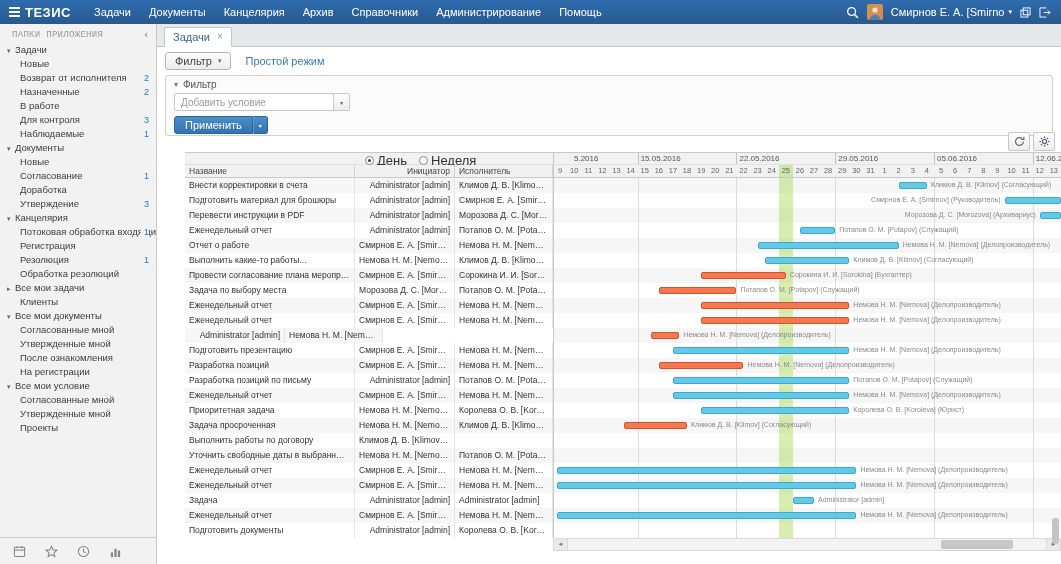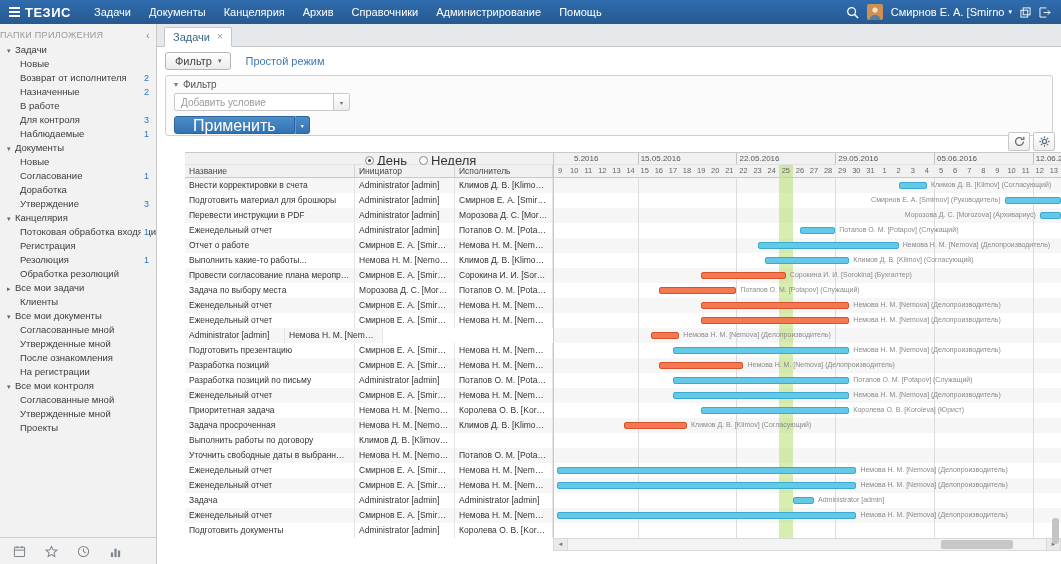--- a/index.html
+++ b/index.html
@@ -13,21 +13,21 @@
   .menu{display:flex;height:24px;}
   .menu-item{font-size:11px;line-height:24px;padding:0 9px;cursor:pointer;white-space:nowrap;}
   .tb-right{margin-left:auto;display:flex;align-items:center;gap:8px;padding-right:10px;}
   .tb-icon{display:inline-flex;align-items:center;cursor:pointer;}
   .avatar{width:16px;height:16px;border-radius:2px;overflow:hidden;display:inline-block;}
   .user{font-size:11px;display:inline-flex;align-items:center;gap:4px;cursor:pointer;white-space:nowrap;}
   .caret{font-size:7px;}
 
   
   .sidebar{position:absolute;top:24px;left:0;width:156px;bottom:0;background:#f2f2f2;border-right:1px solid #c9c9c9;}
-  .side-header{display:flex;justify-content:space-between;align-items:center;padding:6px 6px 3px 0;font-size:9px;color:#98999b;letter-spacing:.3px;}
+  .side-header{display:flex;justify-content:space-between;align-items:center;padding:6px 6px 3px 12px;font-size:9px;color:#98999b;letter-spacing:.3px;font-family:Liberation Mono, monospace;}
   .collapse{font-size:11px;color:#8a8a8a;cursor:pointer;line-height:9px;}
   .titem{position:relative;height:14px;line-height:14px;font-size:9.5px;color:#3c3c3c;white-space:nowrap;overflow:hidden;cursor:pointer;}
   .titem.root{padding-left:7px;}
   .titem.child{padding-left:20px;}
   .tarrow{display:inline-block;font-size:7px;color:#666;width:8px;}
   .count{position:absolute;right:7px;top:0;color:#2d76c4;font-size:9px;background:#f2f2f2;padding-left:3px;}
   .side-bottom{position:absolute;bottom:0;left:0;right:0;height:26px;border-top:1px solid #cfcfcf;display:flex;align-items:center;gap:19px;padding-left:13px;}
   .side-bottom .sic{display:inline-flex;cursor:pointer;}
 
   
@@ -38,39 +38,39 @@
   .toolbar{height:24px;display:flex;align-items:center;gap:14px;padding:2px 8px 0;}
   .btn{border:1px solid #b5b5b5;background:linear-gradient(#fefefe,#ececec);border-radius:3px;font-size:11px;color:#444;padding:2px 9px;display:inline-flex;align-items:center;gap:6px;cursor:pointer;}
   .caret2{font-size:7px;color:#666;}
   .link{color:#3d7ab5;font-size:11px;cursor:pointer;}
   .fp{margin:2px 8px 0;height:53px;border:1px solid #d0d0d0;border-radius:3px;background:#fbfbfb;padding:3px 8px;}
   .fp-title{font-size:10px;color:#555;display:flex;align-items:center;gap:5px;margin-bottom:3px;}
   .caret3{font-size:8px;color:#777;cursor:pointer;}
   .condition{width:168px;height:16px;border:1px solid #c9c9c9;border-radius:2px;background:#fff;display:flex;align-items:center;justify-content:space-between;padding-left:6px;font-size:10px;color:#9a9a9a;cursor:pointer;}
   .condition .dd{width:15px;height:16px;border-left:1px solid #c9c9c9;background:linear-gradient(#fff,#ececec);display:flex;align-items:center;justify-content:center;font-size:6px;color:#666;}
   .apply-row{margin-top:5px;display:flex;}
-  .btn-primary{border:1px solid #2d64a0;background:linear-gradient(#4b8ec9,#3372b1);color:#fff;font-size:16px;height:18px;padding:0 18px;border-radius:3px 0 0 3px;cursor:pointer;}
+  .btn-primary{border:1px solid #2d64a0;background:linear-gradient(#4b8ec9,#3372b1);color:#fff;font-size:11px;height:18px;padding:0 10px;border-radius:3px 0 0 3px;cursor:pointer;}
   .btn-primary.dd2{border-left:1px solid #5c9ad0;border-radius:0 3px 3px 0;font-size:6px;padding:0 5px;}
   .gantt-tools{position:absolute;top:108px;right:6px;display:flex;gap:3px;}
   .tool-btn{width:20px;height:17px;border:1px solid #c6c6c6;border-radius:2px;background:linear-gradient(#fff,#ededed);display:inline-flex;align-items:center;justify-content:center;cursor:pointer;}
 
   
   .gantt{position:absolute;left:28px;right:0;top:128px;height:386px;font-size:8.5px;color:#333;}
   .g-h1{position:relative;height:13px;background:#f1f1f1;border-top:1px solid #c9c9c9;border-bottom:1px solid #e2e2e2;box-sizing:border-box;}
   .g-h2{position:relative;height:13px;background:#f1f1f1;border-bottom:1px solid #c9c9c9;box-sizing:border-box;display:flex;}
   .radio-zone{width:368px;box-sizing:border-box;padding-left:180px;display:flex;align-items:center;gap:12px;}
   .ritem{display:inline-flex;align-items:center;gap:3px;cursor:pointer;}
   .rdo{width:7px;height:7px;border:1px solid #8a8a8a;border-radius:50%;background:#fff;position:relative;display:inline-block;}
   .rdo.on:after{content:"";position:absolute;left:1.5px;top:1.5px;width:3px;height:3px;border-radius:50%;background:#3a3a3a;}
   .rlab{font-size:13px;color:#333;}
   .g-weeks{position:absolute;left:368px;right:0;top:0;bottom:0;overflow:hidden;}
   .week-label{position:absolute;top:0;line-height:11px;font-size:8px;color:#555;border-left:1px solid #c2c2c2;padding-left:2px;white-space:nowrap;}
   .ch{box-sizing:border-box;padding:0 4px;line-height:12px;font-size:8.5px;color:#444;border-right:1px solid #d2d2d2;overflow:hidden;white-space:nowrap;}
   .c-name{width:170px;}
-  .c-init{width:100px;}
+  .c-init{width:100px;text-align:right;}
   .c-exec{width:98px;}
   .g-days{position:absolute;left:368px;right:0;top:0;bottom:0;overflow:hidden;white-space:nowrap;text-decoration:underline;}
   .day{display:inline-block;text-align:center;font-size:7.5px;color:#666;line-height:12px;position:relative;z-index:1;}
   .g-overlay{position:absolute;left:368px;right:0;top:26px;bottom:0;z-index:0;background:repeating-linear-gradient(180deg,#f6f6f6 0,#f6f6f6 15px,#ffffff 15px,#ffffff 30px);}
   .week-line{position:absolute;top:0;bottom:0;width:1px;background:#dcdcdc;}
   .today{position:absolute;top:0;bottom:0;background:rgba(168,214,80,.45);}
   .g-body{position:absolute;left:0;right:0;top:26px;bottom:0;z-index:1;overflow:hidden;}
   .g-row{display:flex;height:15px;line-height:15px;cursor:pointer;}
   .cl{box-sizing:border-box;padding:0 4px;overflow:hidden;white-space:nowrap;text-overflow:ellipsis;border-right:1px solid #e5e5e5;font-size:8.5px;color:#333;}
   .g-row:nth-child(odd) .cl{background:#f6f6f6;}
@@ -168,21 +168,21 @@
         <div class="titem child"><span>Обработка резолюций</span></div>
       </div>
     <div id="searchTree">
         <div class="titem root"><span class="tarrow">▸</span><span>Все мои задачи</span></div>
         <div class="titem child"><span>Клиенты</span></div>
         <div class="titem root"><span class="tarrow">▾</span><span>Все мои документы</span></div>
         <div class="titem child"><span>Согласованные мной</span></div>
         <div class="titem child"><span>Утвержденные мной</span></div>
         <div class="titem child"><span>После ознакомления</span></div>
         <div class="titem child"><span>На регистрации</span></div>
-        <div class="titem root"><span class="tarrow">▾</span><span>Все мои контроля</span></div>
+        <div class="titem root"><span class="tarrow">▾</span><span>Все мои условие</span></div>
         <div class="titem child"><span>Согласованные мной</span></div>
         <div class="titem child"><span>Утвержденные мной</span></div>
         <div class="titem child"><span>Проекты</span></div>
       </div>
     <div class="side-bottom">
       <span class="sic">
         <svg width="13" height="13" viewBox="0 0 14 14" fill="none" stroke="#7f868d" stroke-width="1.1">
             <rect x="1.5" y="2.5" width="11" height="10" rx="1"></rect>
             <line x1="1.5" y1="5.5" x2="12.5" y2="5.5"></line>
             <line x1="4.5" y1="1" x2="4.5" y2="3.5"></line>

